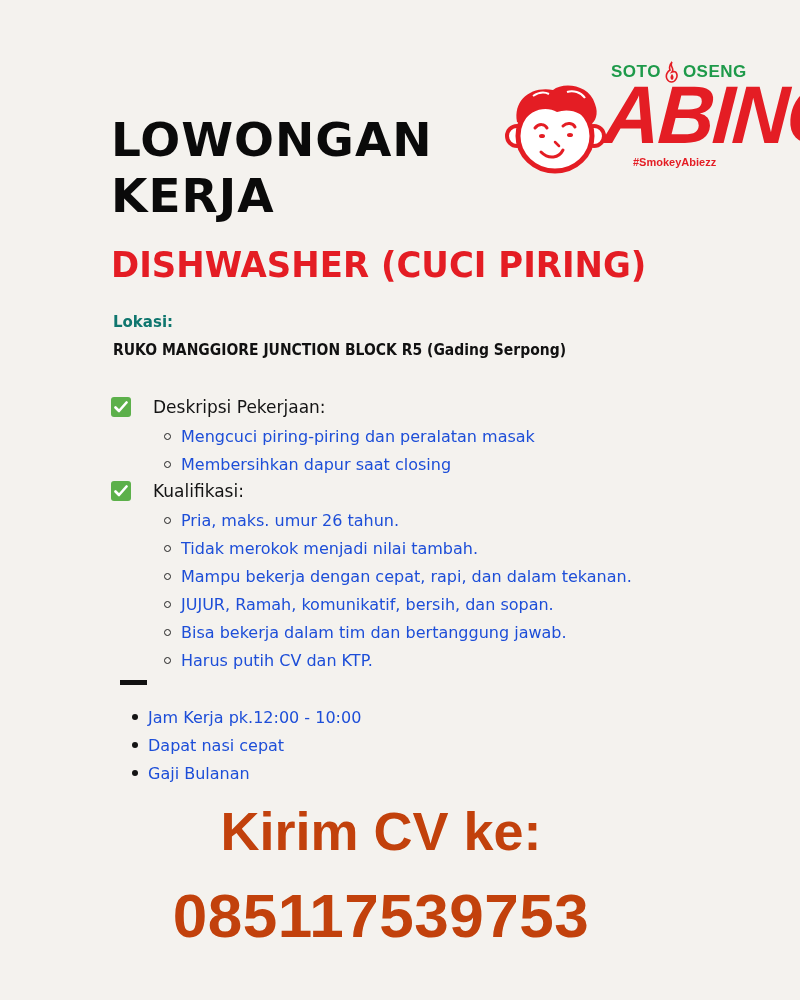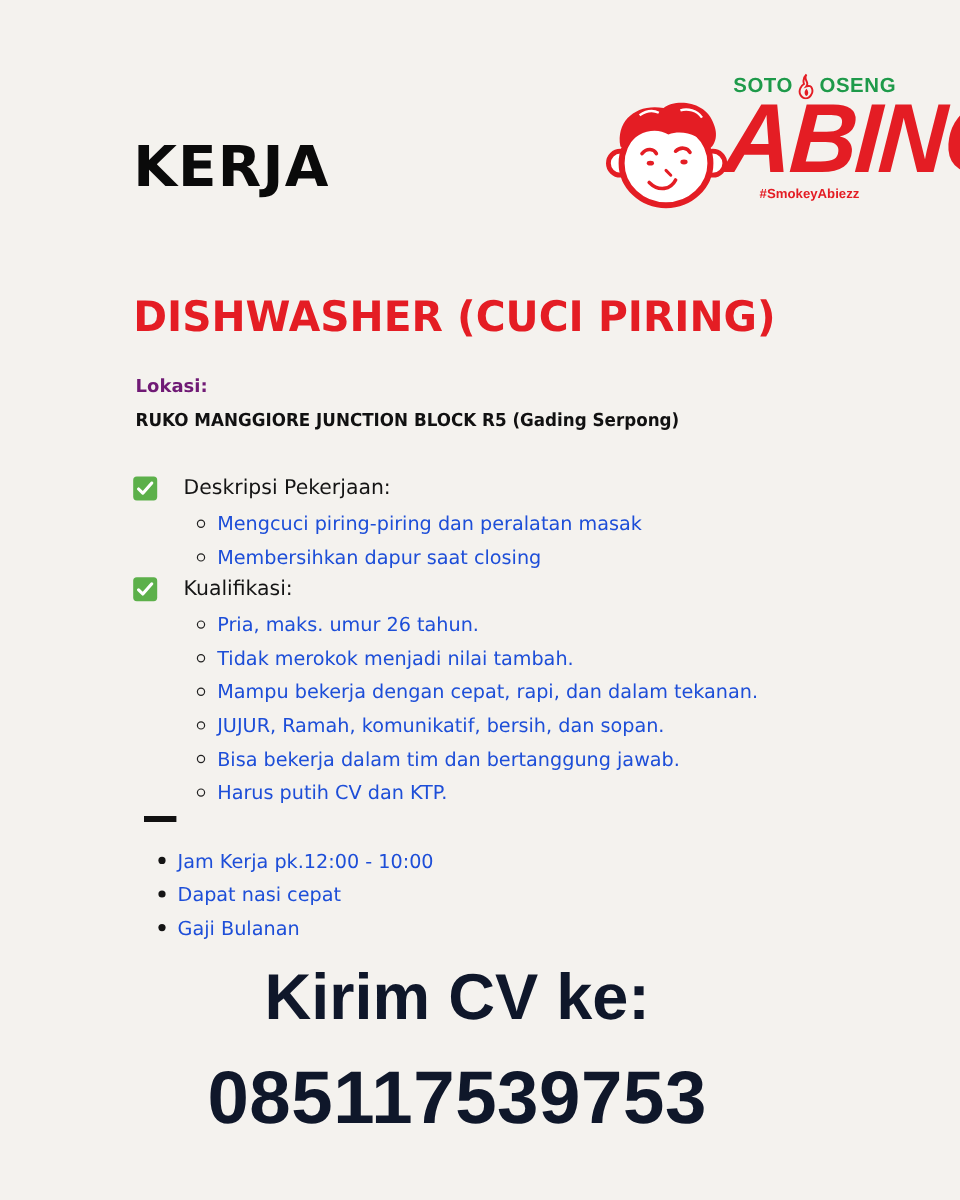--- a/index.html
+++ b/index.html
@@ -46,21 +46,21 @@
     .position {
       position: absolute; left: 80px; top: 242px;
       font-family: "DejaVu Sans", sans-serif; font-weight: 700;
       font-size: 35px; line-height: 46px; color: #e41d24;
       letter-spacing: 0px;
       transform: scaleX(0.97); transform-origin: left;
     }
 
     .loc-label {
       position: absolute; left: 82px; top: 313px;
-      font-weight: 700; font-size: 15px; color: #701a75;
+      font-weight: 700; font-size: 15px; color: #0f766e;
     }
     .loc-value {
       position: absolute; left: 82px; top: 341px;
       font-weight: 700; font-size: 15px; color: #111;
       transform: scaleX(0.93); transform-origin: left;
     }
 
     .section-head {
       position: absolute; left: 80px;
       display: flex; align-items: center; gap: 22px;
@@ -83,21 +83,21 @@
       width: 6px; height: 6px; background: #141414; border-radius: 50%;
       margin-right: 10px; flex: none;
     }
     .dash {
       position: absolute; left: 89px; top: 680px; width: 27px; height: 5px; background: #111;
     }
 
     .cta {
       position: absolute; left: 0; width: 700px; text-align: center;
       font-family: "Liberation Sans", sans-serif; font-weight: 700;
-      color: #0f172a;
+      color: #c2410c;
     }
     .cta.line1 { top: 800px; font-size: 54px; }
     .cta.line2 { top: 880px; font-size: 62px; letter-spacing: 0.5px; }
   </style>
 </head>
 <body>
 
 <div class="poster">
 
   <div class="logo">
@@ -126,20 +126,21 @@
         <path d="M7 1 C4 6 10 7 7 11 C12 9 13 15 11 18 C9 22 4 22 2 18 C0 14 3 10 5 9 C4 6 5 3 7 1 Z" fill="none" stroke="#e41d24" stroke-width="1.6"></path>
         <path d="M7 13 C9 15 9 18 7 19 C5 18 5 15 7 13 Z" fill="#e41d24"></path>
       </svg>
       <span>OSENG</span>
     </div>
     <div class="brand-main">ABING</div>
     <div class="tagline">#SmokeyAbiezz</div>
   </div>
 
   <div class="title">
+    <div>LOWONGAN</div>
     <div>KERJA</div>
   </div>
   <div class="position">DISHWASHER (CUCI PIRING)</div>
 
   <div class="loc-label">Lokasi:</div>
   <div class="loc-value">RUKO MANGGIORE JUNCTION BLOCK R5 (Gading Serpong)</div>
 
   <div class="section-head" style="top:397px;">
     <span class="check">
       <svg width="14" height="12" viewBox="0 0 14 12">

